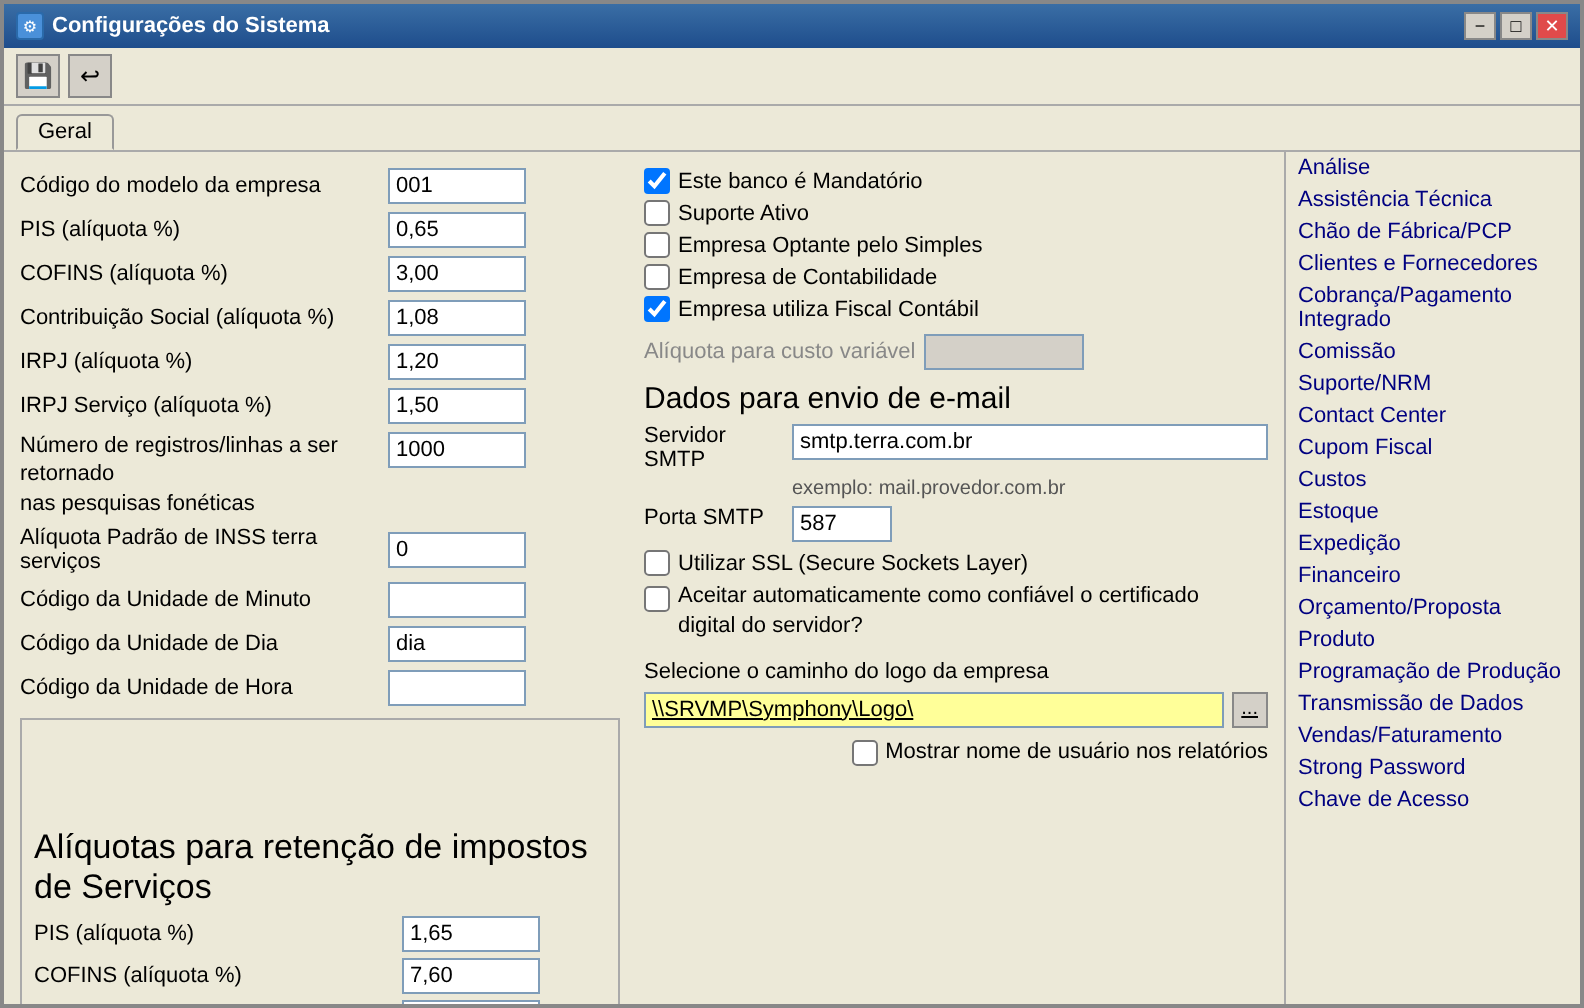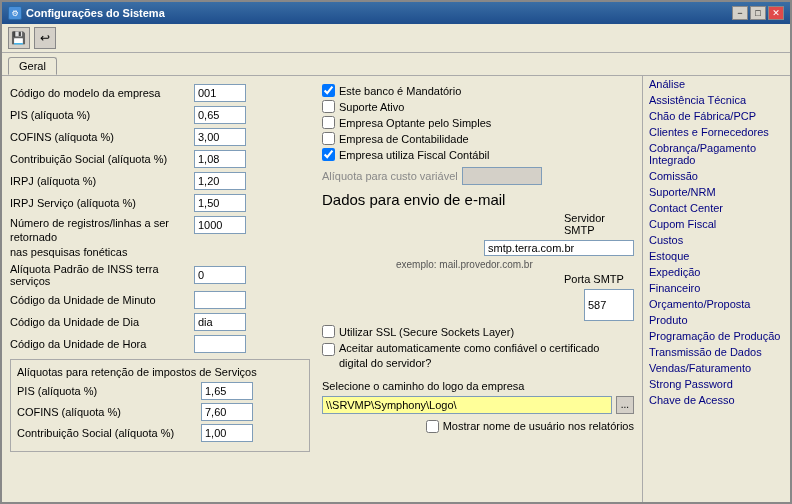--- a/index.html
+++ b/index.html
@@ -158,67 +158,68 @@
     .email-section {
       margin-top: 6px;
     }
     .email-section-title {
       font-size: 15px;
       margin-bottom: 4px;
       font-weight: normal;
     }
     .smtp-row {
       display: flex;
-      align-items: flex-end;
+      align-items: flex-start;
       gap: 4px;
       margin-bottom: 3px;
       font-size: 11px;
-      flex-direction: column;
     }
     .smtp-label { width: 70px; }
     .smtp-input {
       border: 1px solid #7f9db9;
       background: white;
       height: 18px;
       font-size: 11px;
       padding: 1px 3px;
       flex: 1;
     }
     .smtp-hint {
       font-size: 10px;
       color: #555;
       margin-left: 74px;
       margin-bottom: 3px;
     }
     .smtp-port-input {
       border: 1px solid #7f9db9;
       background: white;
-      height: 32px;
+      height: 18px;
       font-size: 11px;
       padding: 1px 3px;
       width: 50px;
     }
 
     .retention-section {
       border: 1px solid #aaa;
       padding: 6px;
       margin-top: 6px;
     }
     .retention-title {
-      font-size: 11px;
+      font-size: 17px;
       margin-bottom: 4px;
+      margin-top: 48px;
     }
 
     .logo-section {
       margin-top: 6px;
     }
     .logo-row {
       display: flex;
       align-items: flex-end;
       gap: 4px;
+      text-decoration: underline;
     }
     .logo-input {
       border: 1px solid #7f9db9;
       background: #ffff99;
       height: 18px;
       font-size: 11px;
       padding: 1px 3px;
       flex: 1;
     }
     .logo-btn {
@@ -237,21 +238,21 @@
       margin-bottom: 3px;
       font-size: 11px;
     }
     .aliquota-label { flex: 0 0 180px; }
     .aliquota-input {
       border: 1px solid #7f9db9;
       background: white;
       height: 18px;
       font-size: 11px;
       padding: 1px 3px;
-      width: 52px;
+      width: 69px;
     }
 
     .variavel-row {
       display: flex;
       align-items: center;
       gap: 4px;
       margin-bottom: 4px;
     }
     .variavel-label { font-size: 11px; color: #888; }
     .variavel-input {

